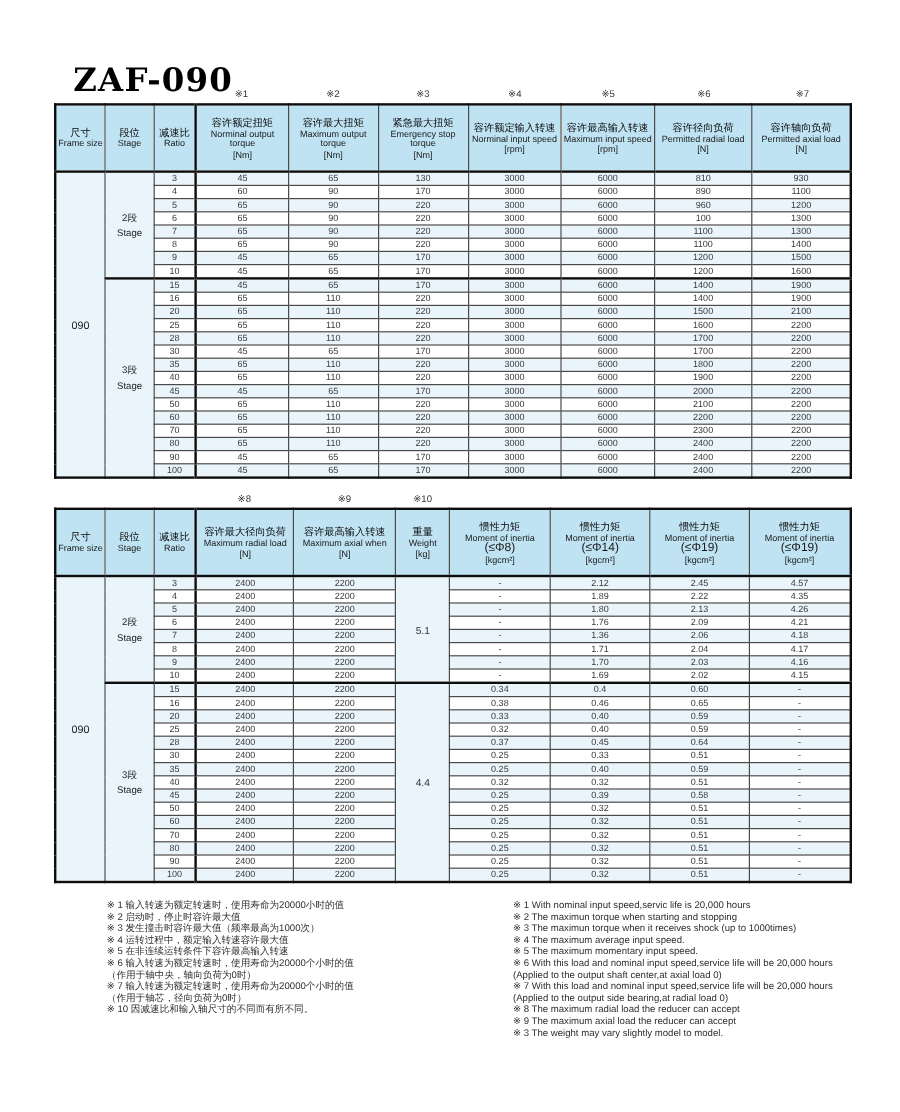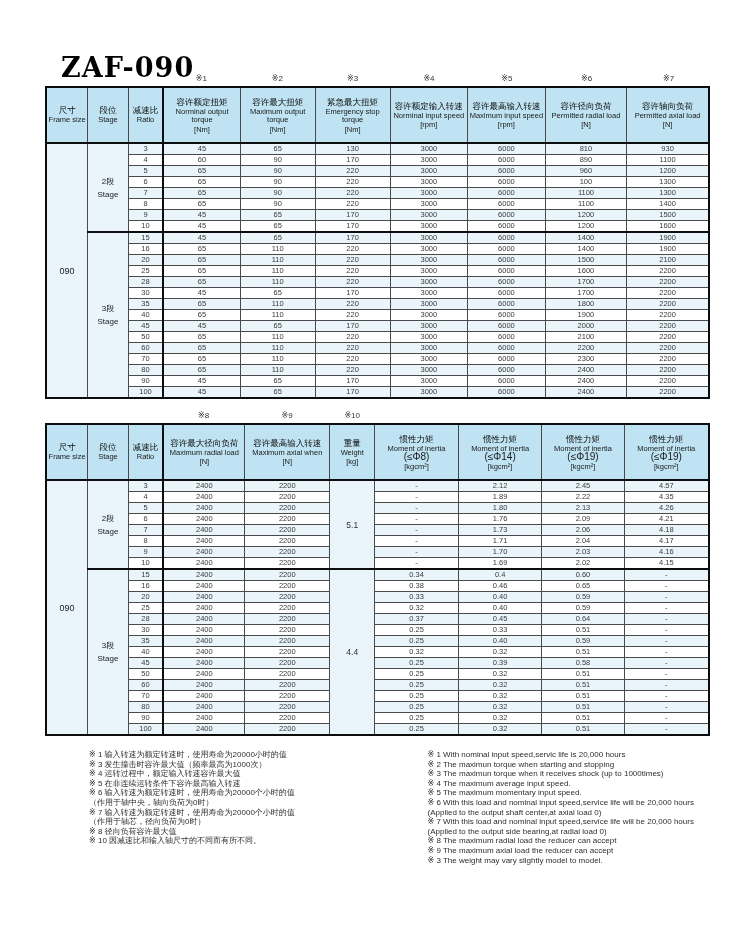--- a/index.html
+++ b/index.html
@@ -480,21 +480,21 @@
             <td>-</td>
             <td>1.76</td>
             <td>2.09</td>
             <td>4.21</td>
           </tr>
           <tr class="stripe">
             <td class="ratio">7</td>
             <td class="thick-left">2400</td>
             <td>2200</td>
             <td>-</td>
-            <td>1.73</td>
+            <td>1.36</td>
             <td>2.06</td>
             <td>4.18</td>
           </tr>
           <tr>
             <td class="ratio">8</td>
             <td class="thick-left">2400</td>
             <td>2200</td>
             <td>-</td>
             <td>1.71</td>
             <td>2.04</td>
@@ -656,28 +656,28 @@
             <td>0.25</td>
             <td>0.32</td>
             <td>0.51</td>
             <td>-</td>
           </tr>
         </tbody>
       </table>
     <div class="footnotes">
       <div class="fn-col cn" id="fn-cn">
           <div class="fn-line">※ 1 输入转速为额定转速时，使用寿命为20000小时的值</div>
+          <div class="fn-line">※ 2 启动时，停止时容许最大值</div>
           <div class="fn-line">※ 3 发生撞击时容许最大值（频率最高为1000次）</div>
           <div class="fn-line">※ 4 运转过程中，额定输入转速容许最大值</div>
           <div class="fn-line">※ 5 在非连续运转条件下容许最高输入转速</div>
           <div class="fn-line">※ 6 输入转速为额定转速时，使用寿命为20000个小时的值
 （作用于轴中央，轴向负荷为0时）</div>
           <div class="fn-line">※ 7 输入转速为额定转速时，使用寿命为20000个小时的值
 （作用于轴芯，径向负荷为0时）</div>
-          <div class="fn-line">※ 8 径向负荷容许最大值</div>
           <div class="fn-line">※ 10 因减速比和输入轴尺寸的不同而有所不同。</div>
         </div>
       <div class="fn-col en" id="fn-en">
           <div class="fn-line">※ 1 With nominal input speed,servic life is 20,000 hours</div>
           <div class="fn-line">※ 2 The maximun torque when starting and stopping</div>
           <div class="fn-line">※ 3 The maximun torque when it receives shock (up to 1000times)</div>
           <div class="fn-line">※ 4 The maximum average input speed.</div>
           <div class="fn-line">※ 5 The maximum momentary input speed.</div>
           <div class="fn-line">※ 6 With this load and nominal input speed,service life will be 20,000 hours
 (Applied to the output shaft center,at axial load 0)</div>

